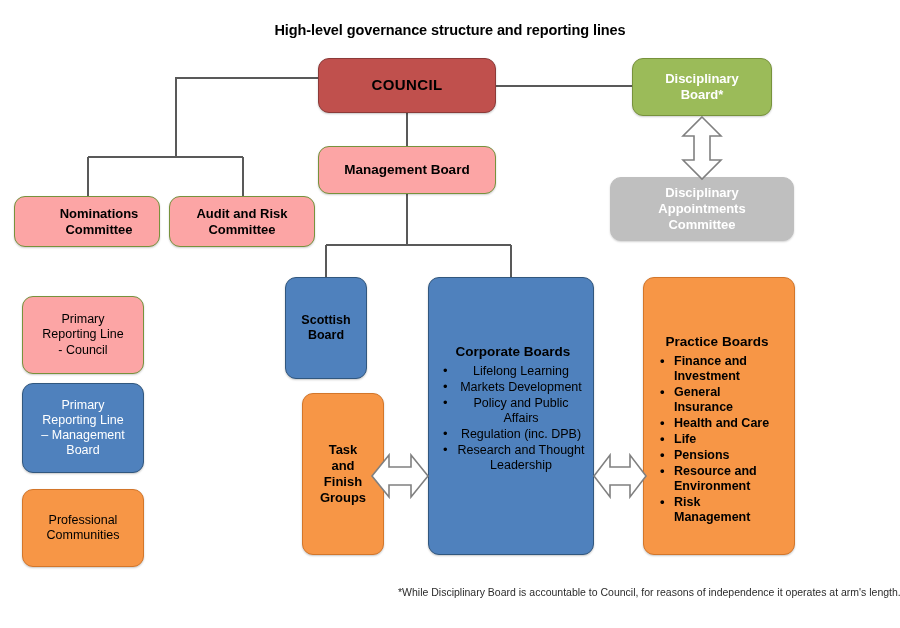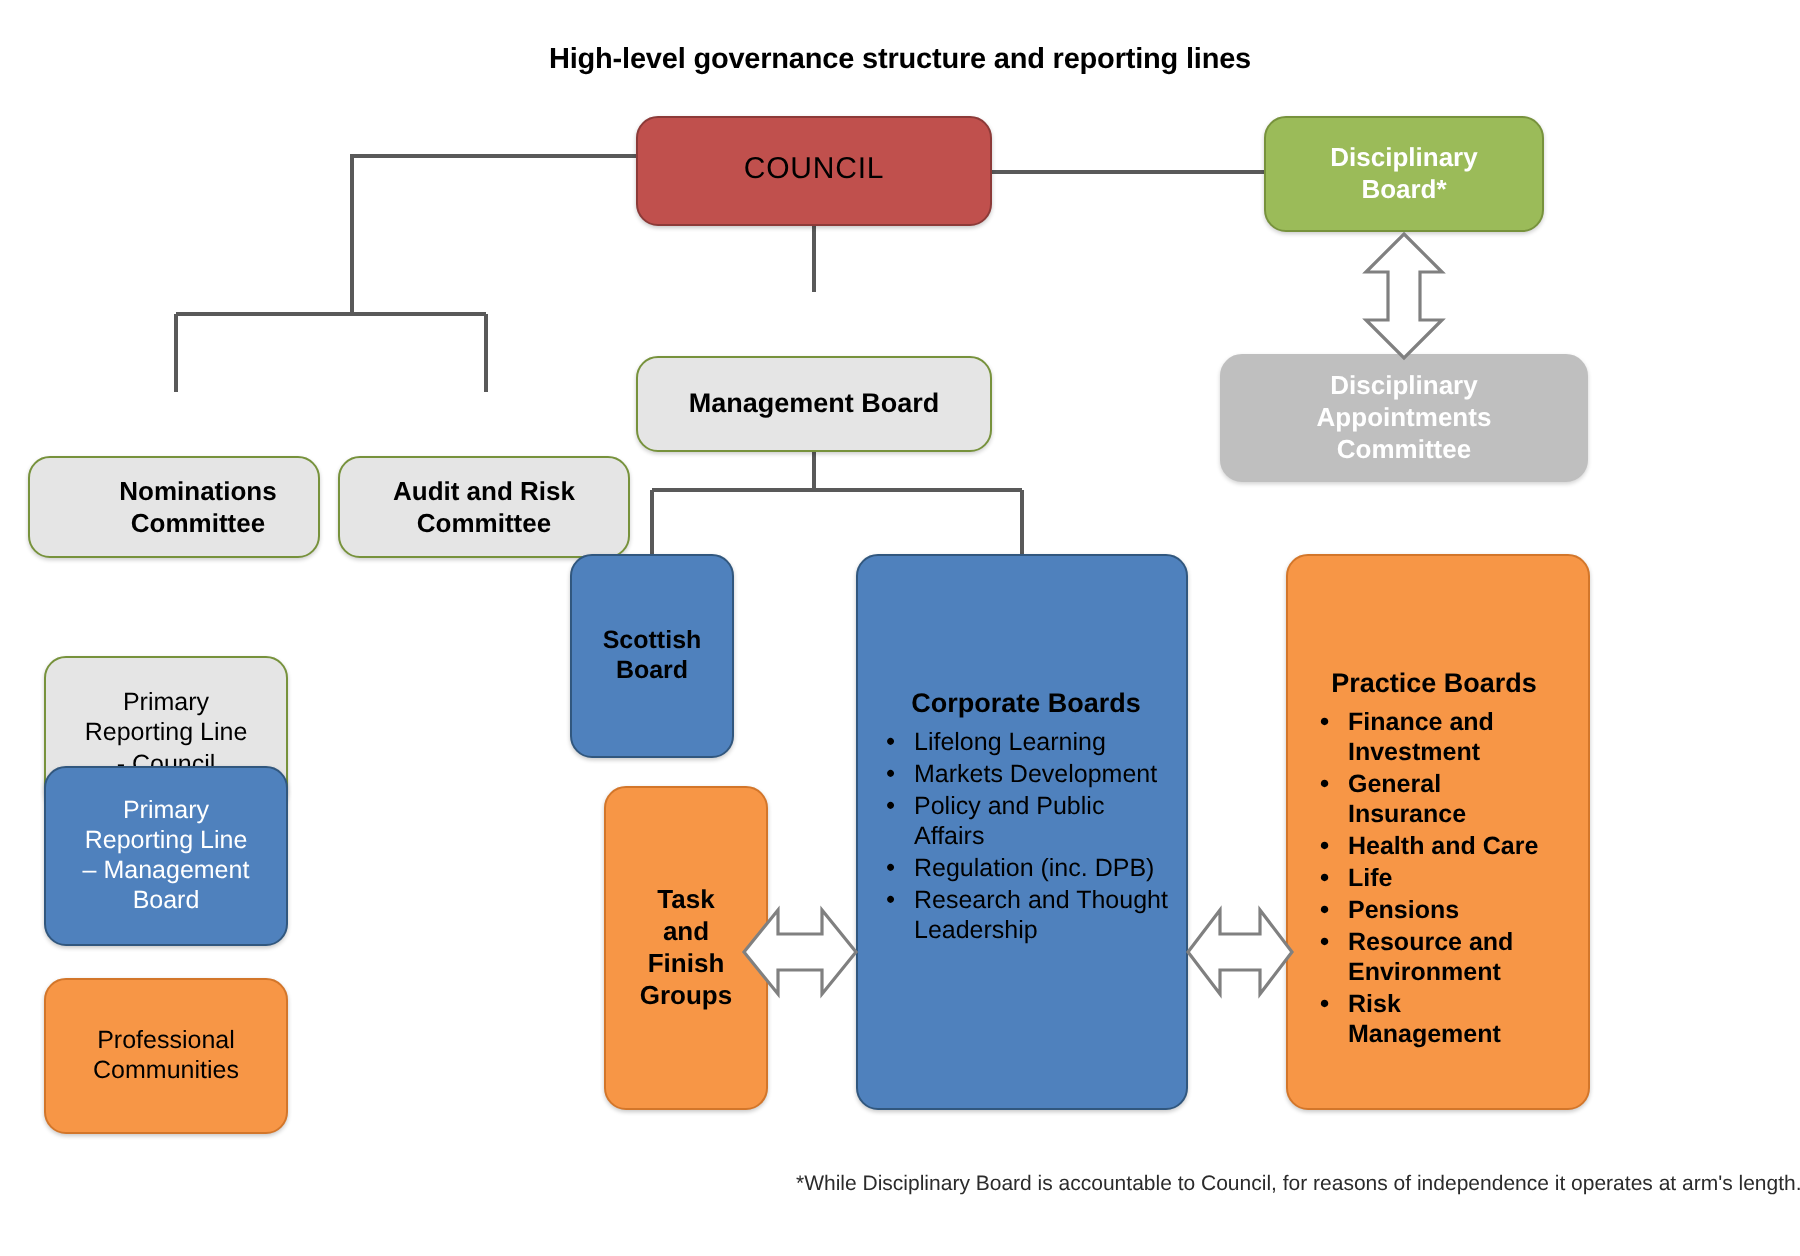--- a/index.html
+++ b/index.html
@@ -65,30 +65,29 @@
     display: block;
     width: 100%;
     white-space: pre-line;
   }
 
   
   .c-red {
     background: #c0504d;
     border: 1.6px solid #8c3a38;
     color: #000000;
-    font-weight: normal;
+    font-weight: bold;
     box-shadow: 0 1px 2px rgba(0,0,0,.22);
   }
   .c-green {
-    background: #e5e5e5;
+    background: #fca5a5;
     border: 1.6px solid #77923c;
     color: #000000;
     font-weight: bold;
     box-shadow: 0 1px 2px rgba(0,0,0,.2);
-    margin-top: 32px;
   }
   .c-green-white {
     background: #9bbb59;
     border: 1.6px solid #77923c;
     color: #ffffff;
     font-weight: bold;
     box-shadow: 0 1px 2px rgba(0,0,0,.2);
   }
   .c-gray {
     background: #bfbfbf;
@@ -168,21 +167,21 @@
   }
   .listbox li::before {
     content: "\2022";
     position: absolute;
     left: 2px;
     top: -1px;
     font-size: 13px;
   }
 
   #n-corporate .inner { padding: 66px 8px 0 12px; }
-  #n-corporate li { font-weight: normal; }
+  #n-corporate li { font-weight: normal; text-align: center; }
   #n-practice  .inner { padding: 56px 18px 0 14px; }
   #n-practice  li { font-weight: bold; }
   #n-practice .hd { font-size: 13.5px; }
 
   
   .darrow {
     position: absolute;
     z-index: 3;
   }
 </style>

